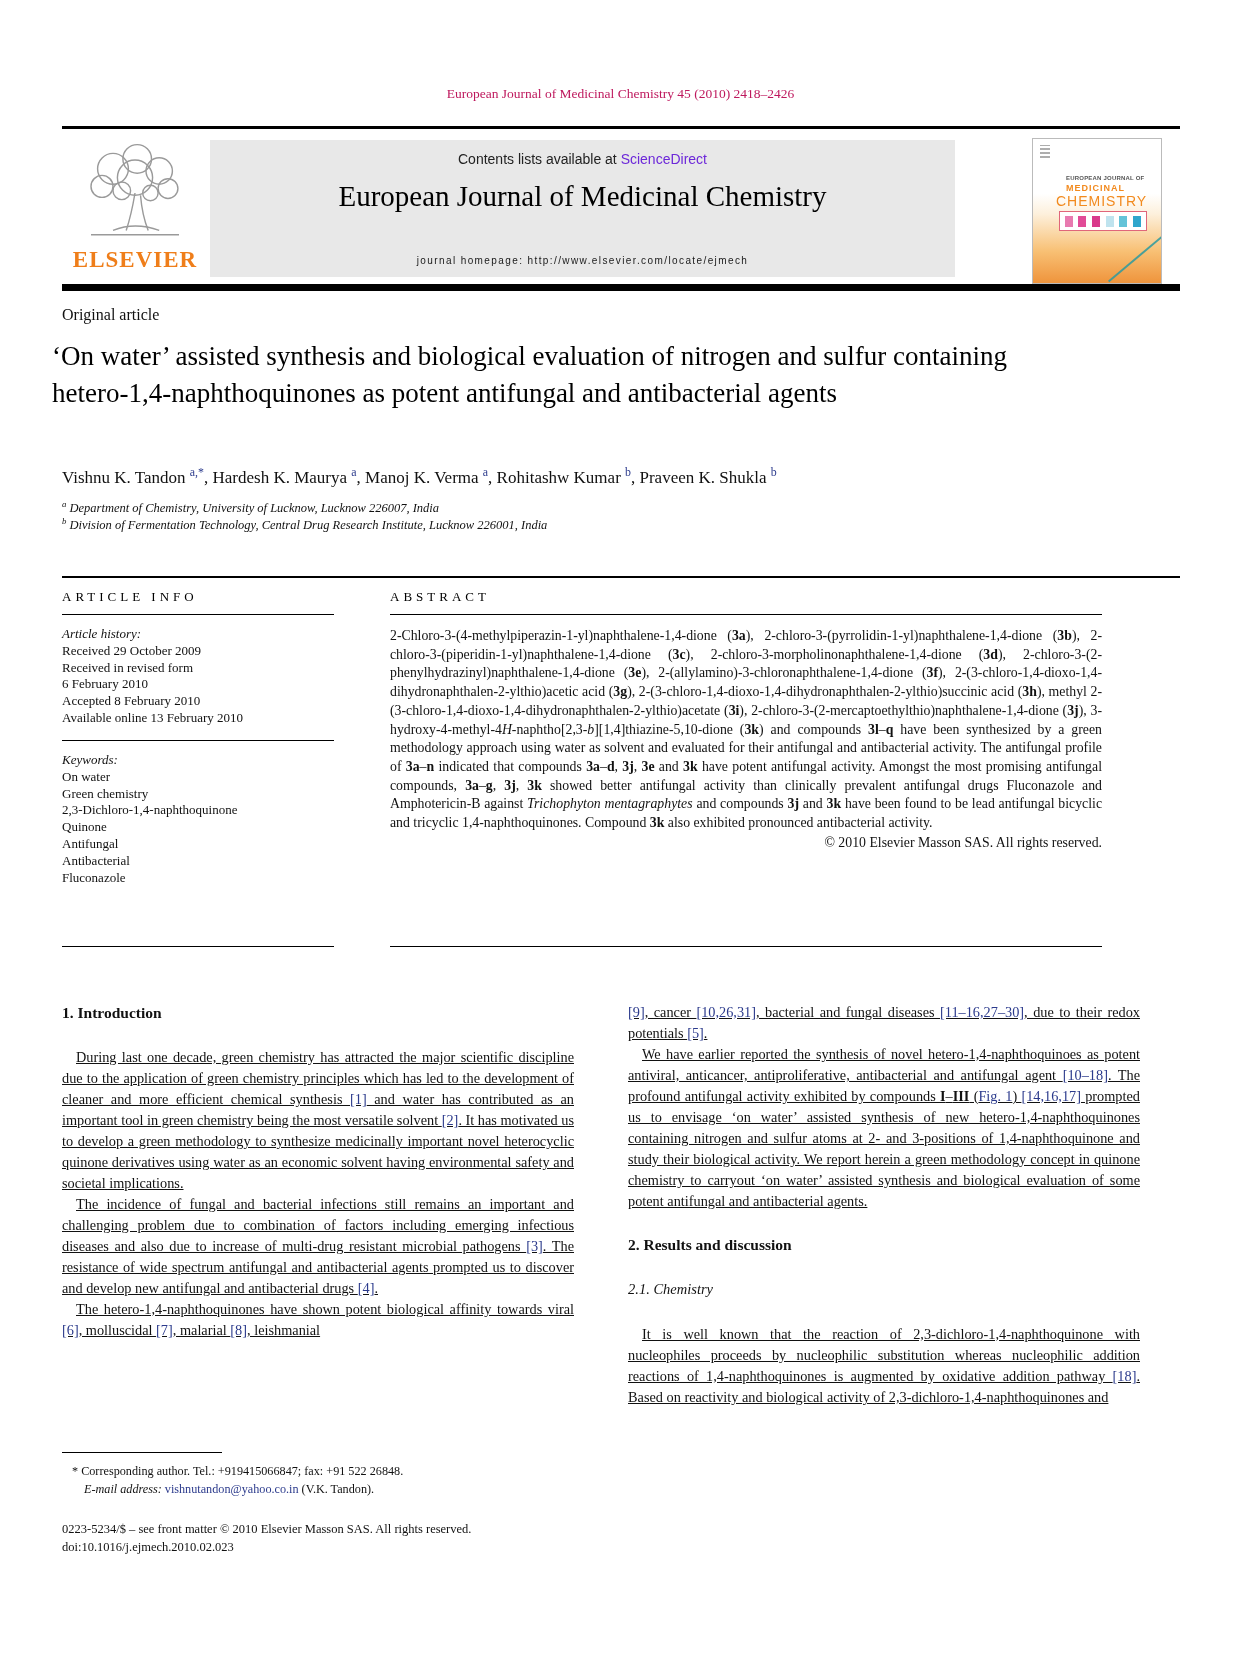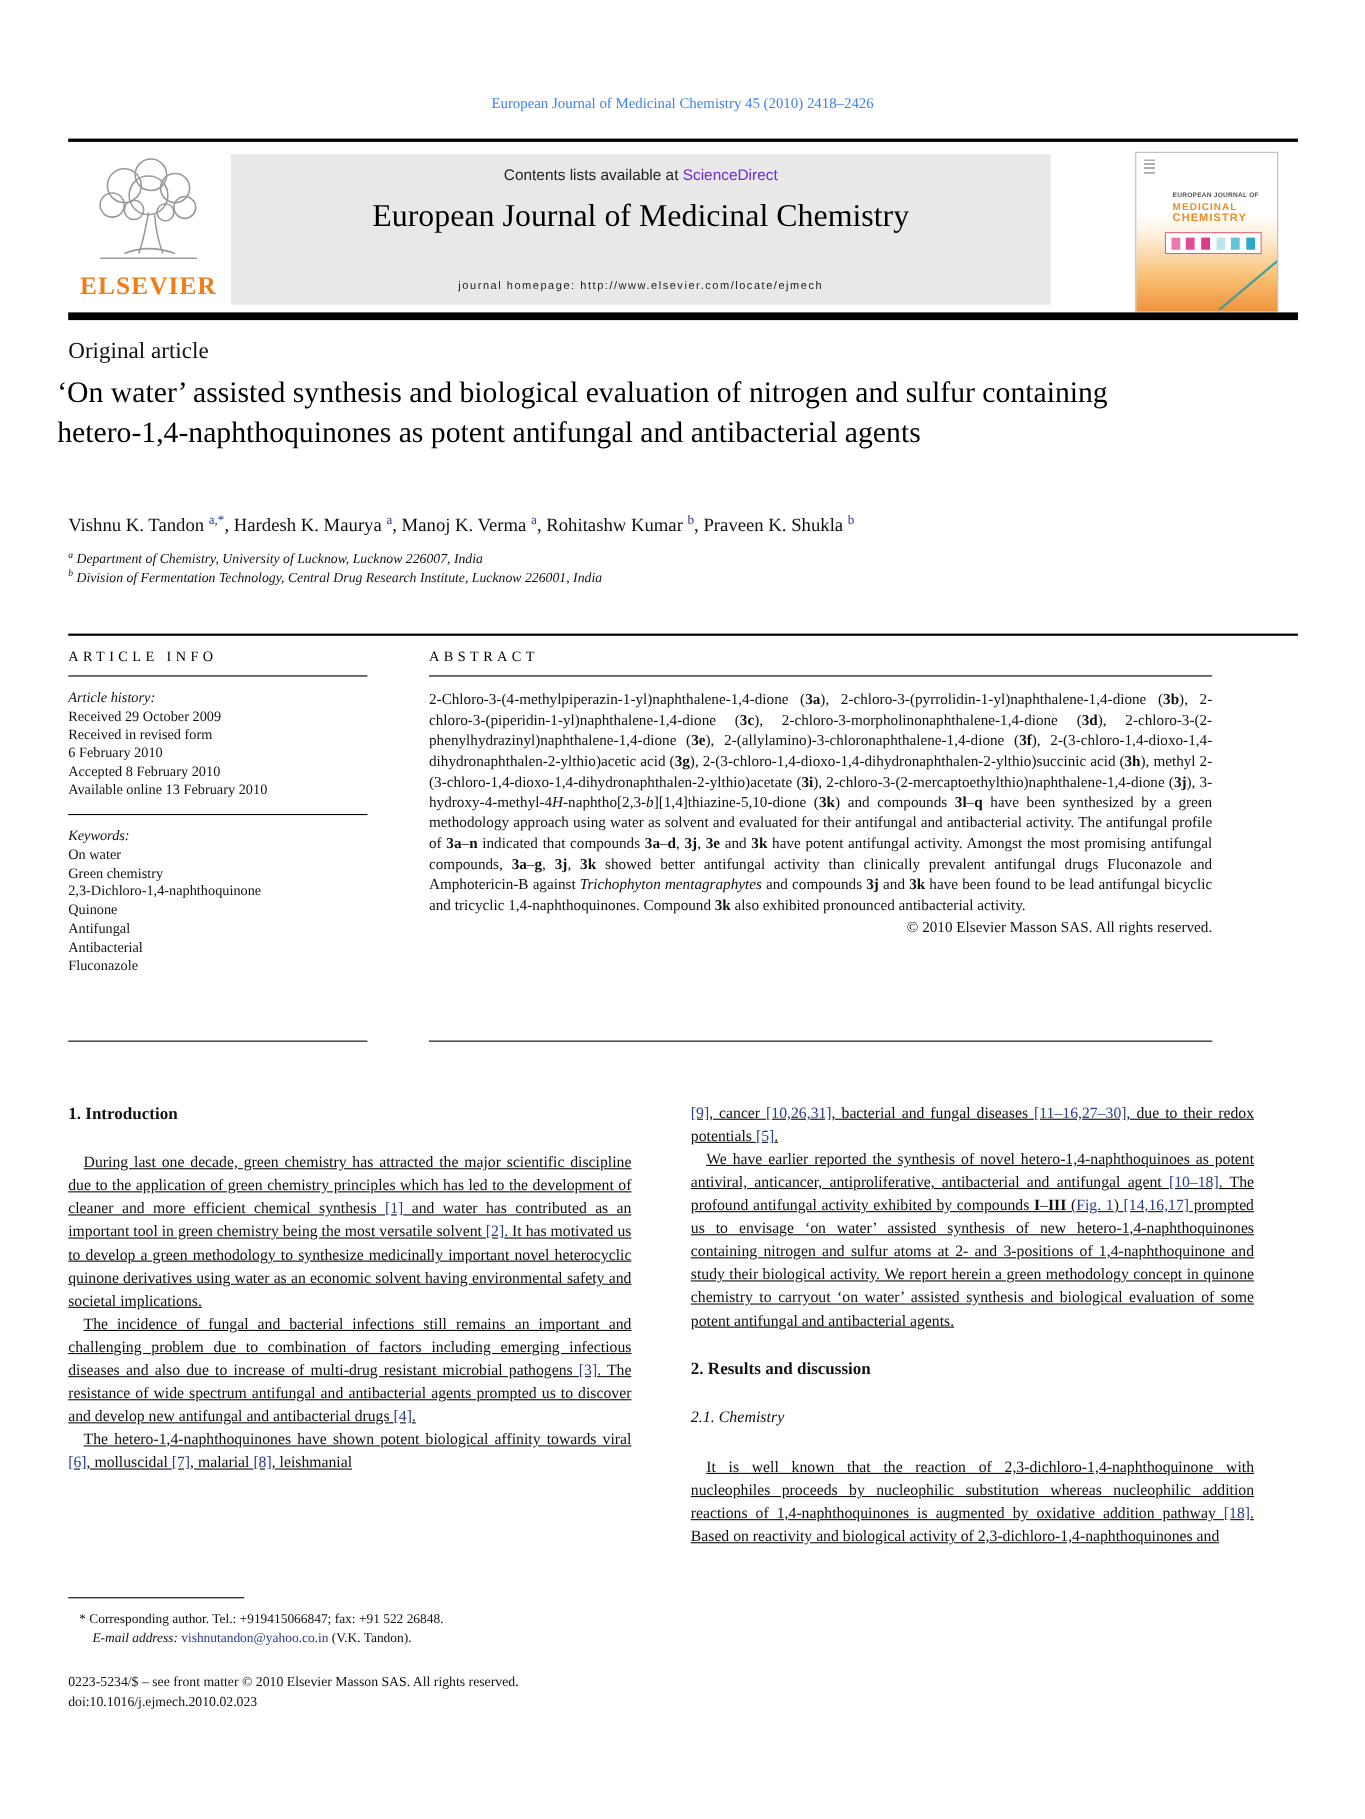--- a/index.html
+++ b/index.html
@@ -5,47 +5,47 @@
   html,body{margin:0;padding:0;background:#fff;}
   .page{position:relative;width:1241px;height:1654px;background:#ffffff;
         font-family:"Liberation Serif",serif;color:#111;overflow:hidden;}
   .abs{position:absolute;}
   .sans{font-family:"Liberation Sans",sans-serif;}
   .rule{background:#000;}
   .ref{color:#2b3a8c;}
   .sup-link{color:#2b3a8c;}
   sup{font-size:70%;line-height:0;}
   
-  .citation{top:86px;left:0;width:100%;text-align:center;font-size:13.5px;color:#3b82f6;}
+  .citation{top:86px;left:0;width:100%;text-align:center;font-size:13.5px;color:#be185d;}
   .top-rule{left:62px;top:126px;width:1118px;height:3px;}
   .banner{left:210px;top:140px;width:745px;height:137px;background:#e8e8e8;text-align:center;}
   .contents-line{margin-top:11px;font-size:14px;color:#222;}
   .contents-line .sd{color:#6d28d9;}
   .journal-title{margin-top:13px;font-size:29px;color:#000;}
   .homepage-line{position:absolute;bottom:11px;width:100%;font-size:10px;letter-spacing:1.4px;color:#1a1a1a;}
   .logo{left:62px;top:141px;width:146px;height:139px;text-align:center;}
   .logo svg{display:block;margin:0 auto;}
   .logo-text{font-size:23px;font-weight:bold;color:#ef7e1a;letter-spacing:1px;margin-top:2px;}
   
   .cover{left:1032px;top:138px;width:128px;height:144px;border:1px solid #bbb;
          background:linear-gradient(180deg,#ffffff 0%,#ffffff 38%,#fdf0dc 52%,#f8c074 78%,#ef943c 100%);
          overflow:hidden;font-family:"Liberation Sans",sans-serif;}
   .cover-glyph{position:absolute;left:7px;top:6px;width:10px;height:13px;background:
      repeating-linear-gradient(0deg,#999 0 2px,#fff 2px 4px);opacity:.8;}
   .cover-l1{position:absolute;left:33px;top:36px;font-size:6px;font-weight:bold;color:#555;letter-spacing:.2px;}
   .cover-l2{position:absolute;left:33px;top:44px;font-size:9px;font-weight:bold;color:#f28a1e;letter-spacing:1px;}
-  .cover-l3{position:absolute;left:33px;top:54px;font-size:10px;font-weight:bold;color:#f28a1e;letter-spacing:1px;}
+  .cover-l3{position:absolute;left:23px;top:54px;font-size:14px;font-weight:normal;color:#f28a1e;letter-spacing:1px;}
   .cover-strip{position:absolute;left:26px;top:72px;width:82px;height:18px;border:1px solid #e0667a;
                background:#fff;display:flex;align-items:center;justify-content:space-around;padding:0 2px;}
   .cover-strip span{display:block;width:8px;height:11px;}
   .cover-diag{position:absolute;right:-12px;bottom:16px;width:70px;height:8px;
               border-top:2px solid #2a9aa0;transform:rotate(-40deg);opacity:.85;}
   .thick-rule{left:62px;top:284px;width:1118px;height:7px;}
   
-  .orig{left:62px;top:306px;font-size:21px;}
+  .orig{left:62px;top:306px;font-size:16px;}
   .title{left:52px;top:338px;width:1010px;font-size:27px;line-height:37px;color:#000;}
   .authors{left:62px;top:468px;font-size:17px;}
   .affils{left:62px;top:500px;font-size:12.5px;line-height:17px;font-style:italic;}
   .rule-full{left:62px;top:576px;width:1118px;height:2px;}
   .sec-head{font-size:13px;letter-spacing:4px;color:#000;}
   .info-head{left:62px;top:589px;}
   .abs-head{left:390px;top:589px;}
   .info-rule1{left:62px;top:614px;width:272px;height:1px;}
   .abs-rule1{left:390px;top:614px;width:712px;height:1px;}
   .info-col{left:62px;top:626px;width:272px;font-size:13px;line-height:16.8px;}

